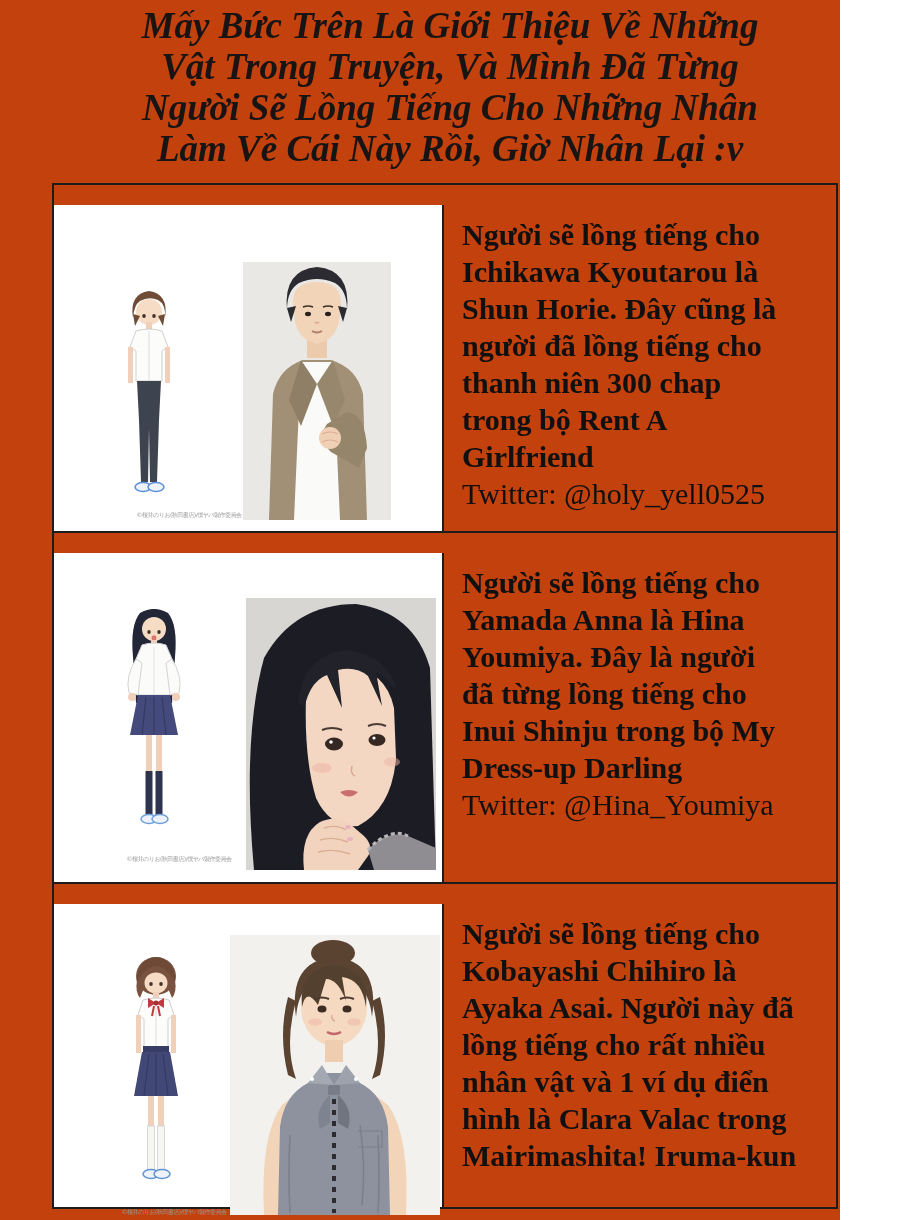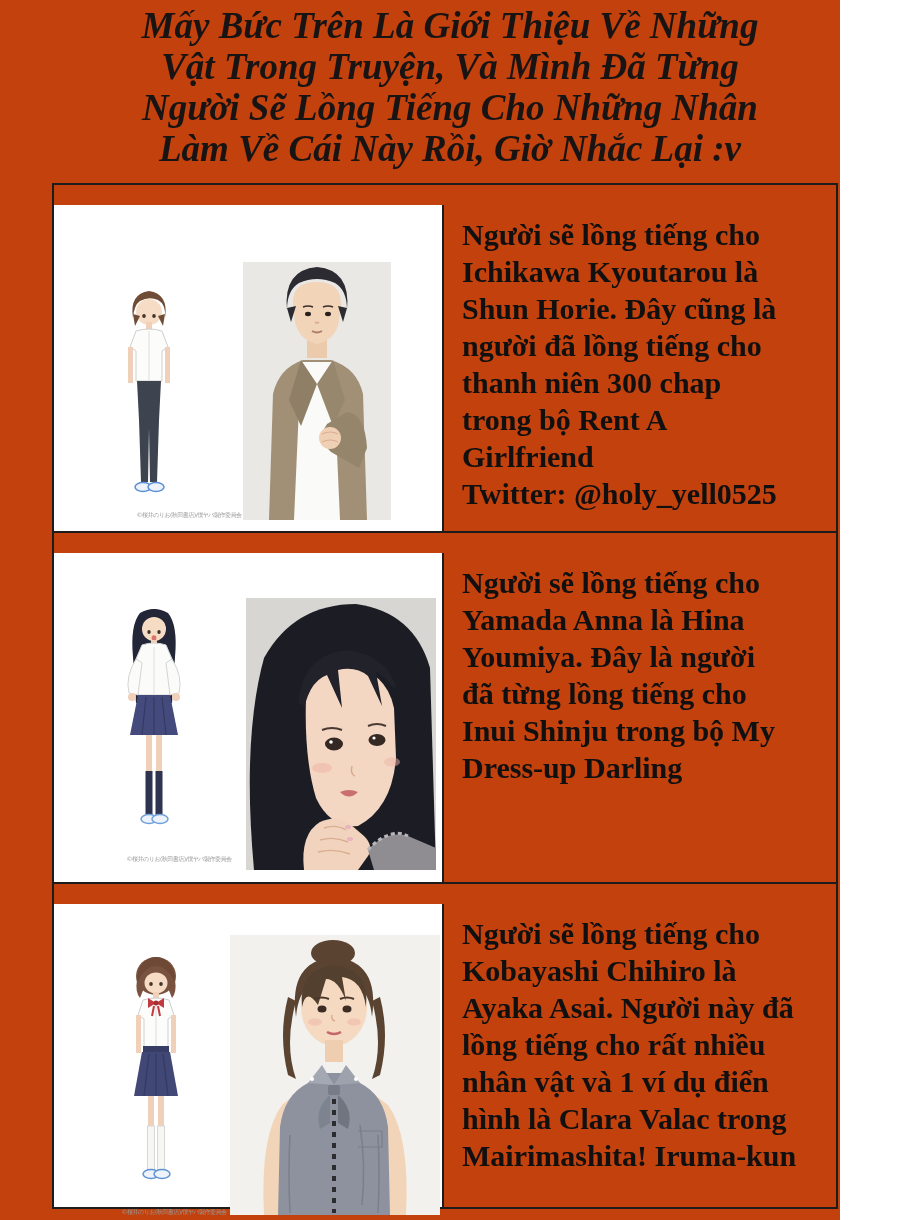--- a/index.html
+++ b/index.html
@@ -10,21 +10,21 @@
   .vtable{position:absolute;left:52px;top:183px;width:786px;height:1026px;
           border:2px solid #1c1c1c;box-sizing:border-box;display:flex;flex-direction:column;}
   .row{display:flex;box-sizing:border-box;margin-top:20px;}
   .row.r1{height:348px;border-bottom:2px solid #1c1c1c;}
   .row.r2{height:352px;border-bottom:2px solid #1c1c1c;}
   .row.r3{height:322px;}
   .cell{box-sizing:border-box;position:relative;}
   .cell.left{width:390px;border-right:2px solid #1c1c1c;background:#fff;}
   .cell.right{flex:1;padding:11px 14px 0 18px;}
   .desc{font-weight:bold;font-size:30px;line-height:37px;color:#101010;white-space:pre-line;}
-  .twitter{font-weight:bold;font-size:30px;line-height:37px;color:#101010;white-space:nowrap;}
+  .twitter{font-weight:normal;font-size:30px;line-height:37px;color:#101010;white-space:nowrap;}
   .char,.photo{position:absolute;}
   .char svg,.photo svg{display:block;width:100%;height:100%;}
   .caption{position:absolute;font-size:6px;line-height:7px;color:#9a9a9a;text-align:center;
            font-family:"DejaVu Sans",sans-serif;letter-spacing:-0.5px;white-space:nowrap;overflow:hidden;}
   
   .r1 .char{left:58px;top:83px;width:74px;height:220px;}
   .r1 .photo{left:189px;top:57px;width:148px;height:258px;}
   .r1 .caption{left:40px;top:306px;width:190px;}
   
   .r2 .char{left:58px;top:52px;width:84px;height:246px;}
@@ -37,21 +37,21 @@
 </style>
 </head>
 <body>
 
 <div class="page">
 
   <div class="title">
     <div>Mấy Bức Trên Là Giới Thiệu Về Những</div>
     <div>Vật Trong Truyện, Và Mình Đã Từng</div>
     <div>Người Sẽ Lồng Tiếng Cho Những Nhân</div>
-    <div>Làm Về Cái Này Rồi, Giờ Nhắc Lại :v</div>
+    <div>Làm Về Cái Này Rồi, Giờ Nhân Lại :v</div>
   </div>
 
   <div class="vtable">
 
     <div class="row r1">
       <div class="cell left">
         <div class="char">
           <svg viewBox="0 0 74 220" preserveAspectRatio="none">
             <ellipse cx="37" cy="24" rx="13" ry="13" fill="#f6dcc4"></ellipse>
             <path d="M21,30 Q17,6 37,3 Q57,6 53,30 Q54,16 46,12 Q37,8 28,13 Q22,17 21,30 Z" fill="#6f4c36"></path>
@@ -160,20 +160,21 @@
         </div>
         <div class="caption">©桜井のりお(秋田書店)/僕ヤバ製作委員会</div>
       </div>
       <div class="cell right">
         <div class="desc">Người sẽ lồng tiếng cho
 Yamada Anna là Hina
 Youmiya. Đây là người
 đã từng lồng tiếng cho
 Inui Shinju trong bộ My
 Dress-up Darling</div>
+        <div class="twitter">Twitter: @Hina_Youmiya</div>
       </div>
     </div>
 
     <div class="row r3">
       <div class="cell left">
         <div class="char">
           <svg viewBox="0 0 80 252" preserveAspectRatio="none">
             <ellipse cx="40" cy="22" rx="20" ry="19" fill="#7a5340"></ellipse>
             <ellipse cx="40" cy="29" rx="11.5" ry="10.5" fill="#f6dcc4"></ellipse>
             <path d="M21,28 Q21,5 40,3 Q59,5 59,28 Q50,12 40,12 Q30,12 21,28 Z" fill="#6d4936"></path>

